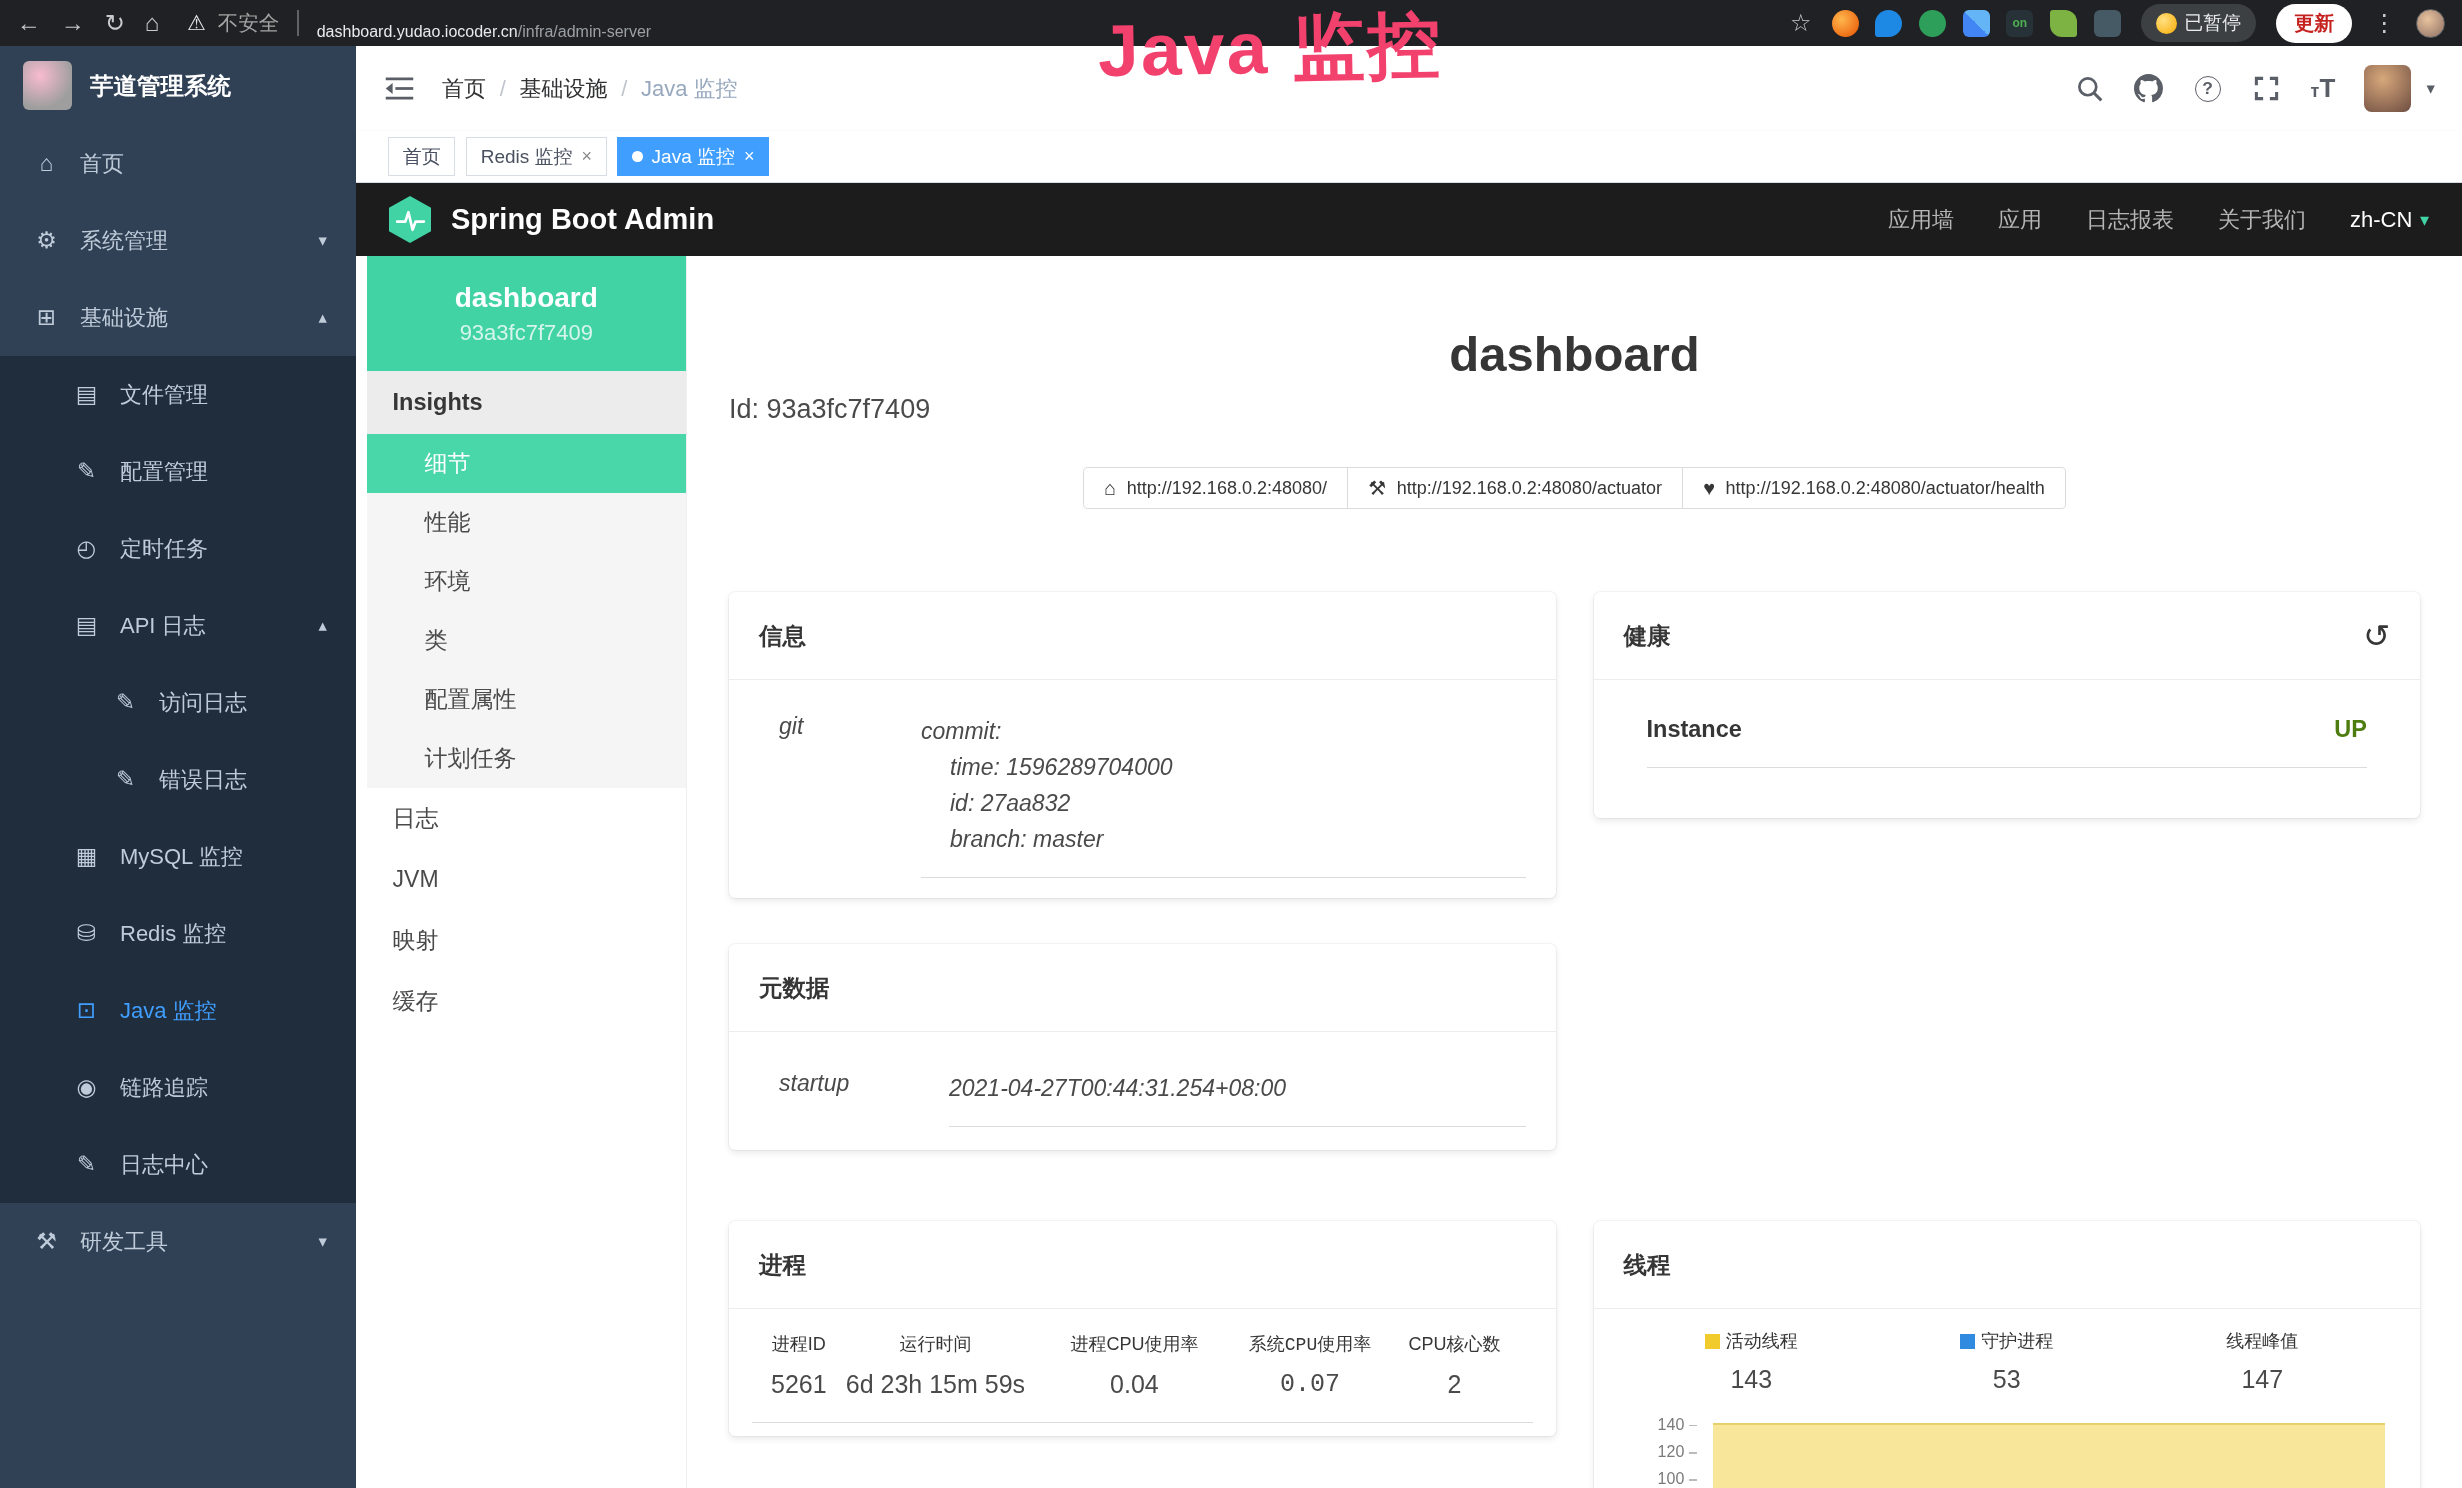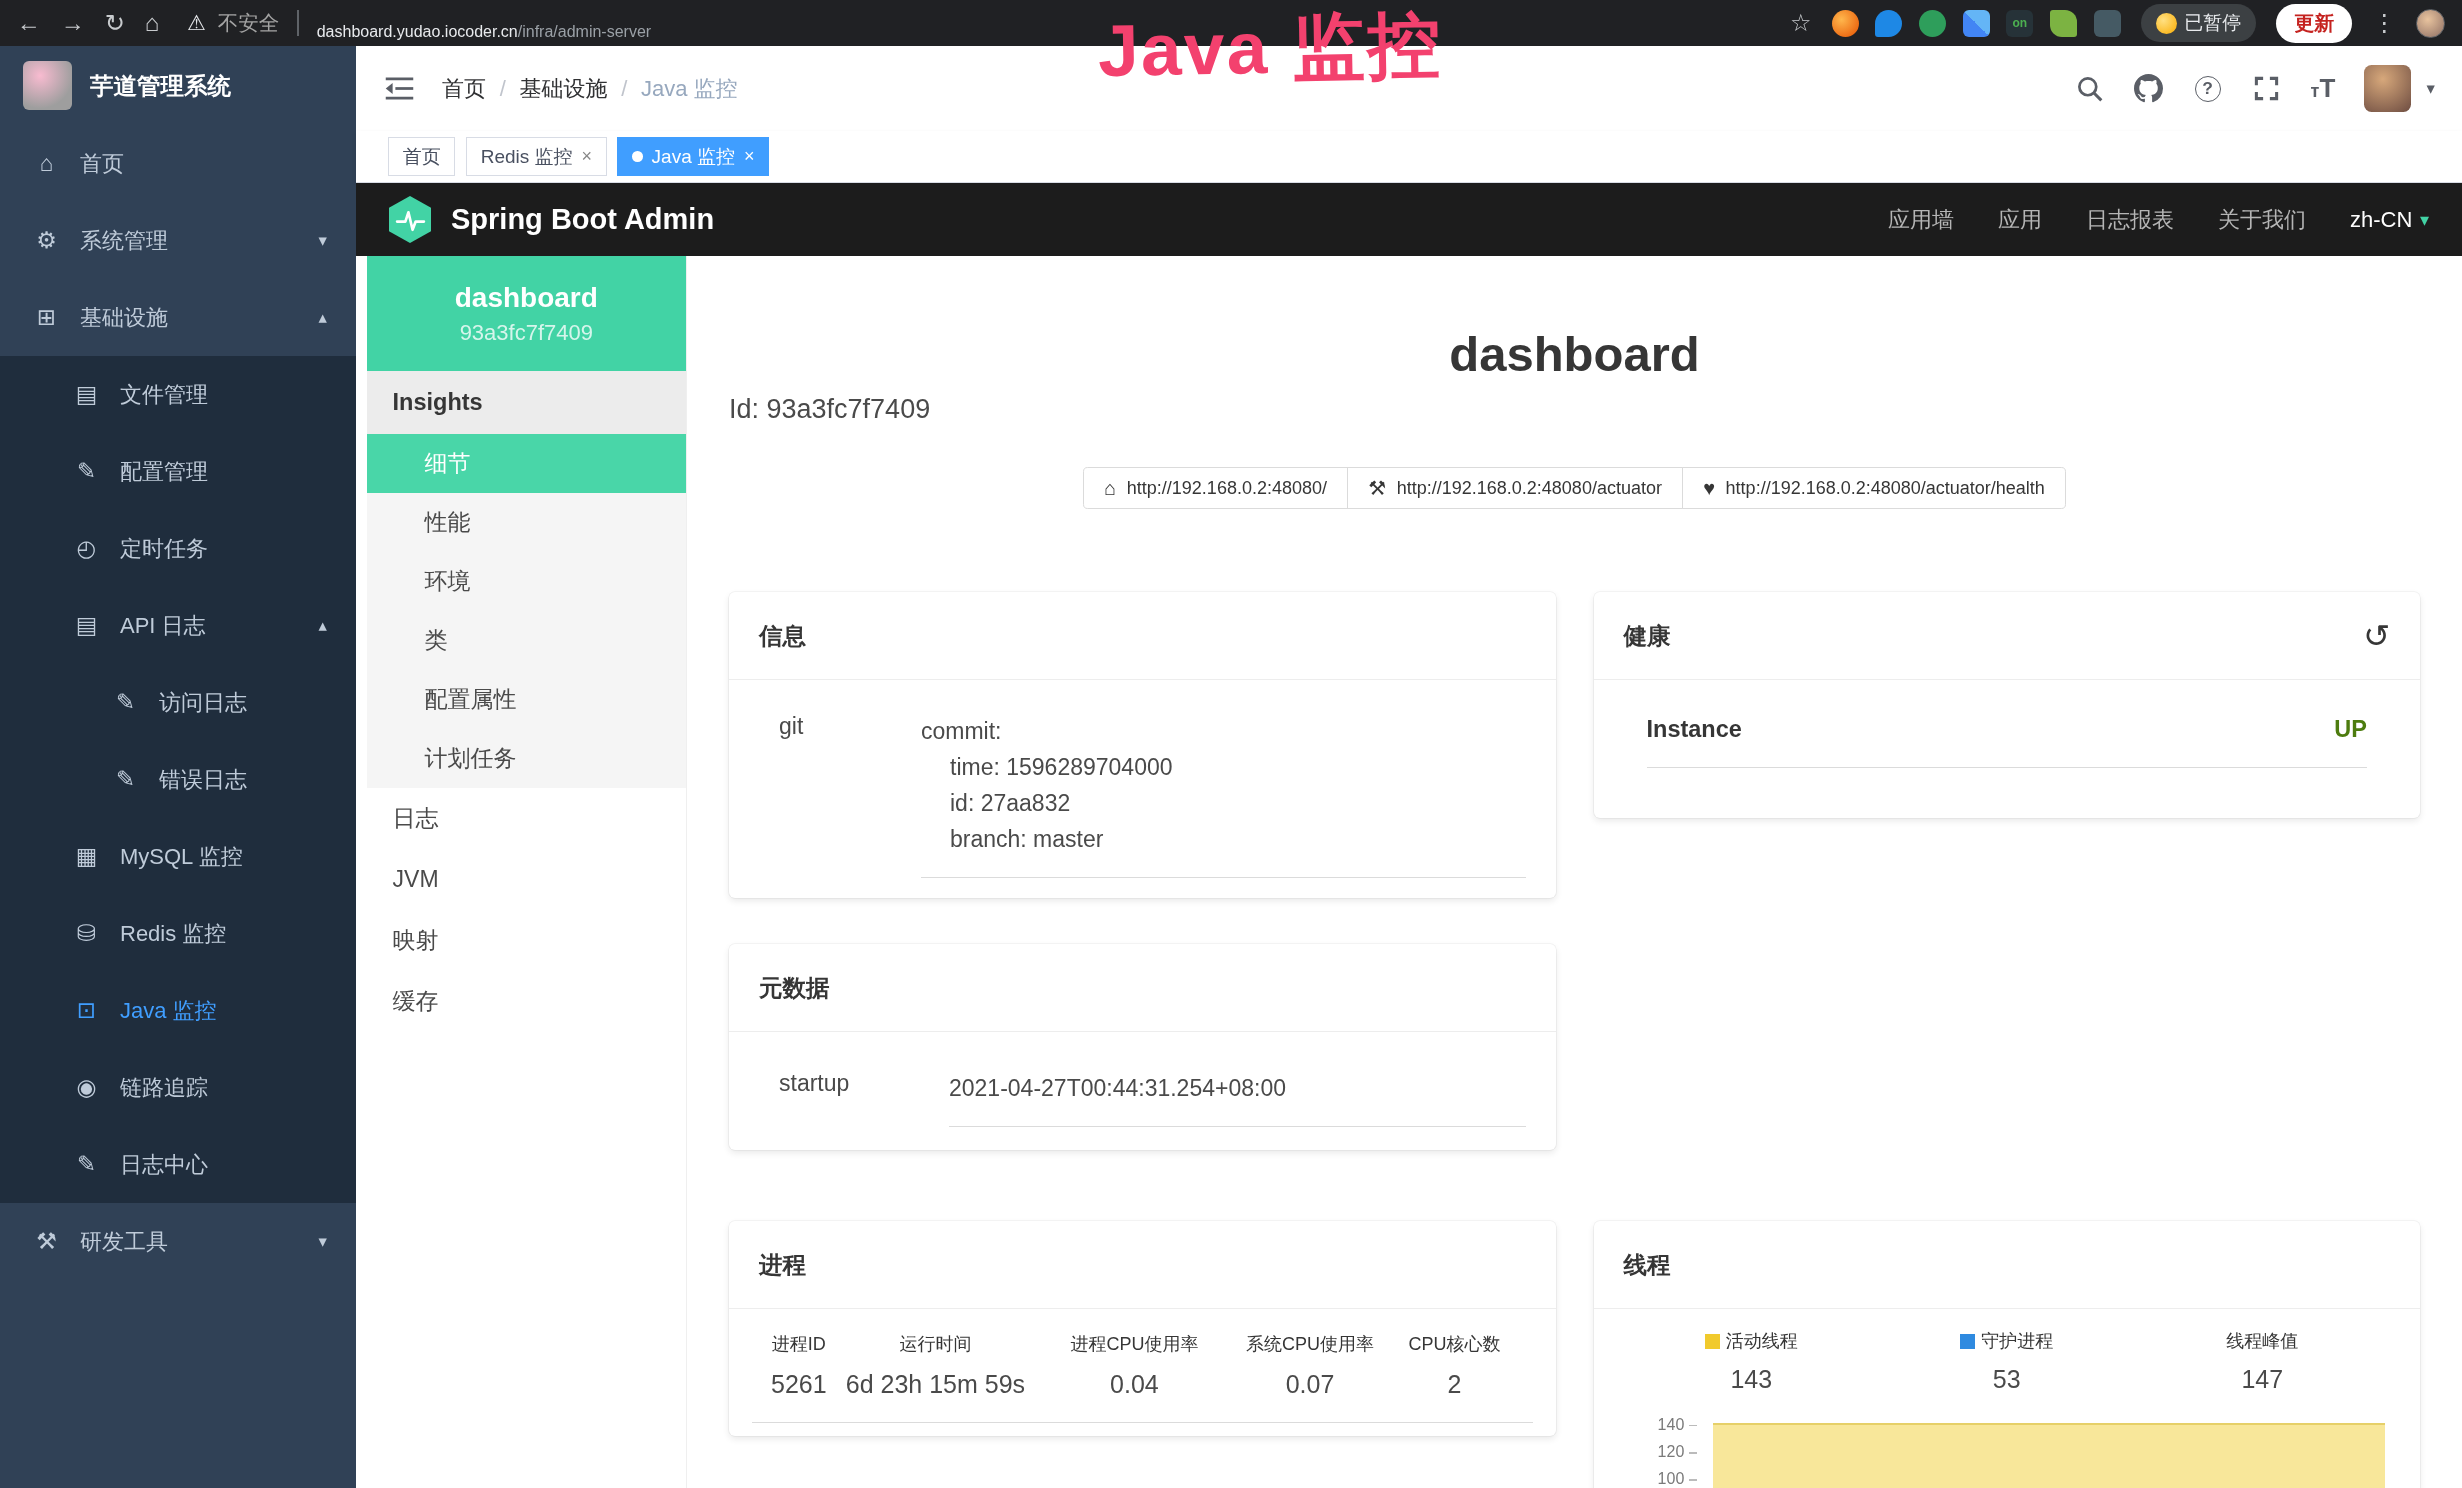--- a/index.html
+++ b/index.html
@@ -101,34 +101,34 @@
   .lic { font-size: 20px; }
 
   .cards { display: flex; gap: 38px; margin-top: 83px; }
   .col { flex: 1; min-width: 0; }
   .card { background: #fff; border-radius: 6px; box-shadow: 0 3px 7.6px rgba(10,10,10,.09), 0 0 0 0.8px rgba(10,10,10,.05); }
   .card-header { height: 88px; padding: 0 30px; display: flex; align-items: center; border-bottom: 0.8px solid #ededed;
     font-size: 23.5px; font-weight: bold; color: #363636; }
   .hist-ic { margin-left: auto; font-size: 32px; font-weight: normal; color: #363636; cursor: pointer; }
 
   .card.info { height: 306px; }
-  .kv { display: flex; padding: 33px 30px 12px; }
+  .kv { display: flex; padding: 33px 30px 12px; font-style: italic; }
   .kv .k { width: 162px; flex: none; padding-left: 20px; font-size: 23px; color: #4a4a4a; }
   .kv .v { flex: 1; font-size: 23px; color: #4a4a4a; border-bottom: 0.8px solid #dbdbdb; padding-bottom: 20px; line-height: 36px; }
   .kv .v .ind { padding-left: 29px; }
 
   .card.meta { height: 206px; margin-top: 46px; }
   .card.meta .kv { padding-top: 38px; gap: 28px; }
 
   .card.process { margin-top: 71px; height: 215px; }
   .ptable { display: flex; margin: 23px 23px 0; border-bottom: 0.8px solid #dbdbdb; padding-bottom: 23px; }
   .pcell { text-align: center; }
   .pcell .ph { font-size: 18px; color: #363636; }
   .pcell .pv { font-size: 25px; color: #4a4a4a; margin-top: 13.7px; }
-  .pc0 { width: 12%; } .pc1 { width: 23%; } .pc2 { width: 28%; } .pc3 { width: 17%; } .pc4 { width: 20%; }
+  .pc0 { width: 12%; } .pc1 { width: 23%; } .pc2 { width: 28%; } .pc3 { width: 17%; font-family: Liberation Mono, monospace; } .pc4 { width: 20%; }
 
   .card.health { height: 226px; text-align: right; }
   .hrow { display: flex; align-items: center; margin: 36px 53px 0; border-bottom: 0.8px solid #dbdbdb; padding-bottom: 24px; }
   .hkey { font-size: 23.5px; font-weight: bold; color: #363636; }
   .hval { margin-left: auto; font-size: 23.5px; font-weight: bold; color: #4d7c0f; }
 
   .card.threads { margin-top: 403px; height: 485px; }
   .tbody { padding: 20px 30px 0; }
   .legend { display: flex; }
   .leg { flex: 1; text-align: center; }

